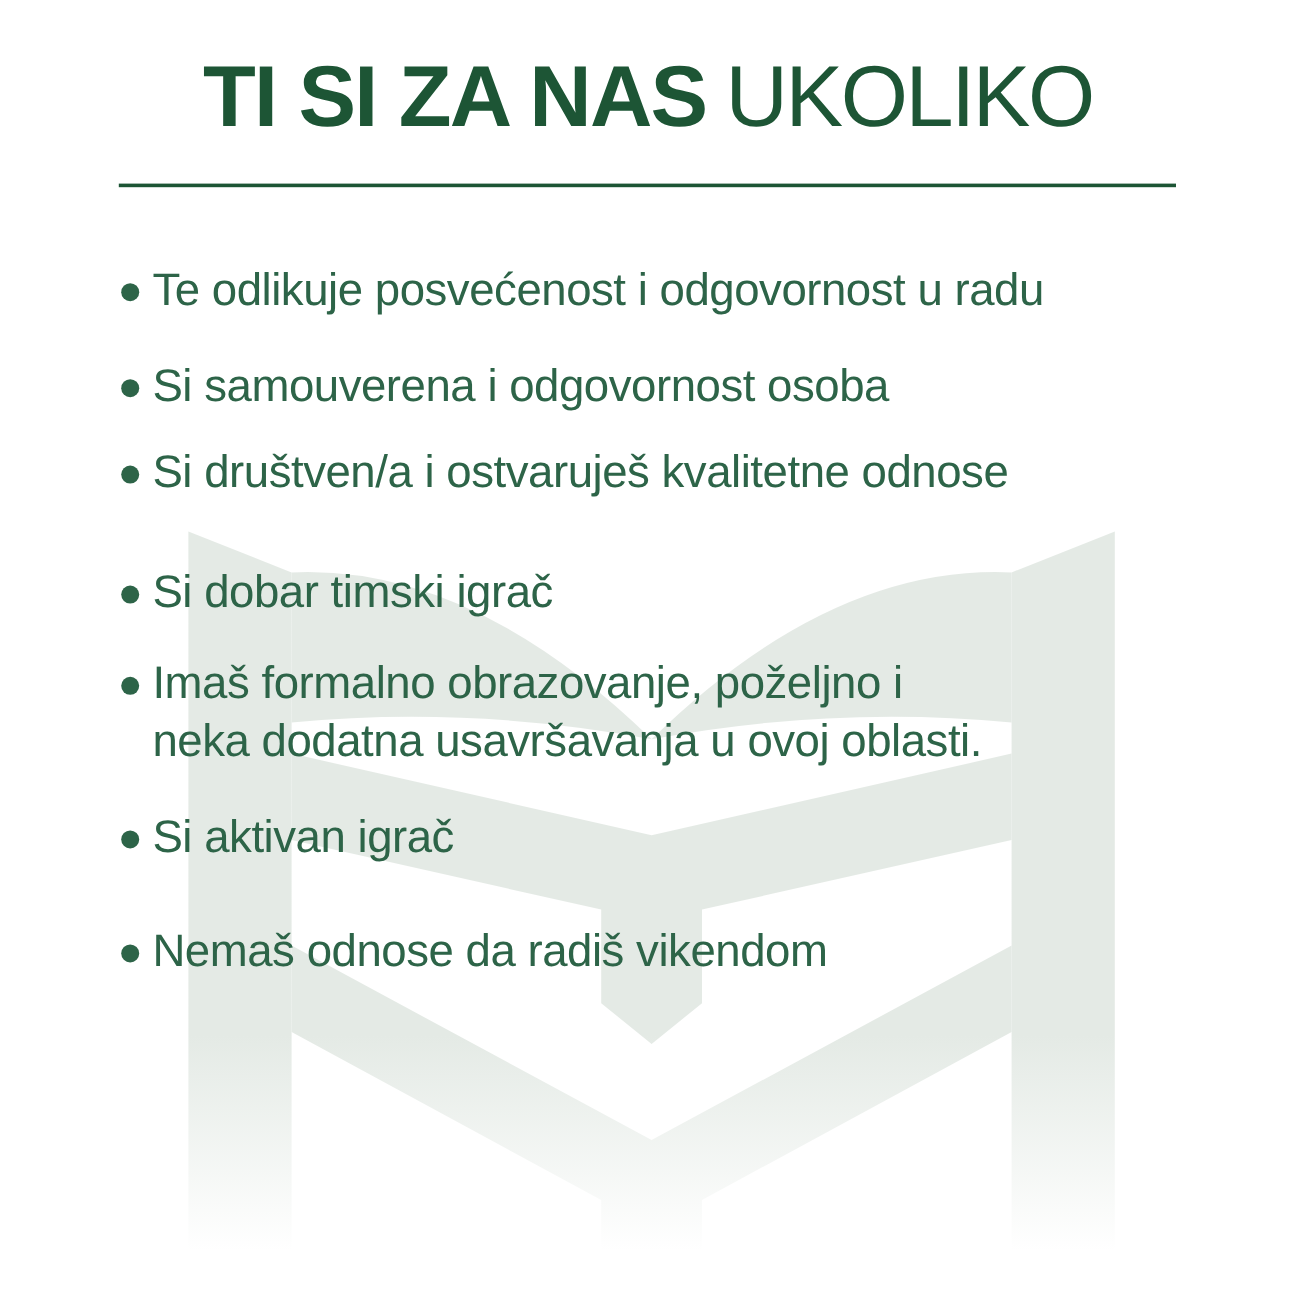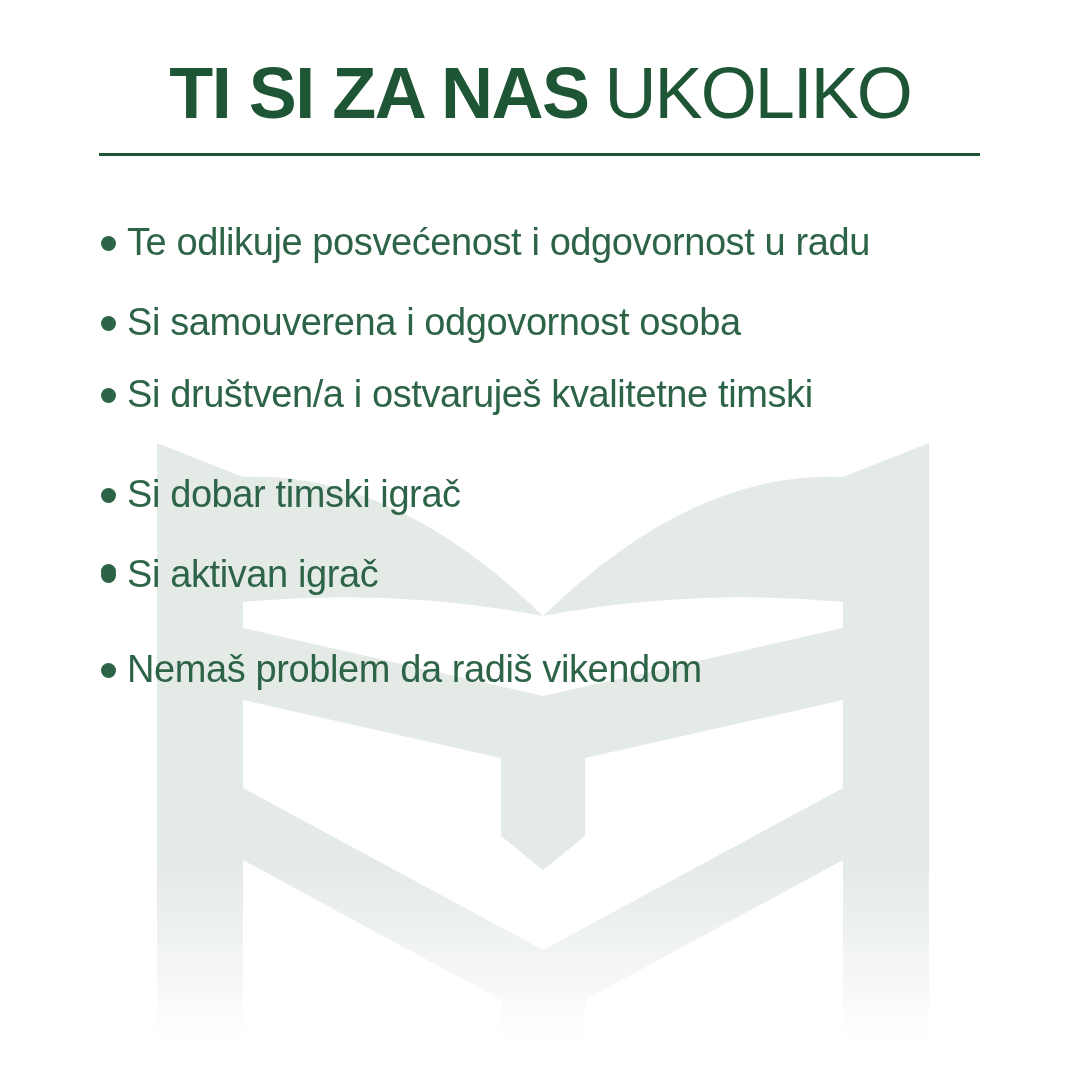--- a/index.html
+++ b/index.html
@@ -17,21 +17,21 @@
     background:var(--background);
     overflow:hidden;
     font-family:"Liberation Sans","DejaVu Sans",sans-serif;
     margin:0 auto;
   }
   .watermark{
     position:absolute;left:0;top:0;width:1080px;height:1081px;
     pointer-events:none;
   }
   .title{
-    position:absolute;left:0;top:56px;width:1080px;
+    position:absolute;left:0;top:44px;width:1080px;
     margin:0;text-align:center;
     font-size:72px;line-height:74px;
     color:var(--title-green);
     white-space:nowrap;
   }
   .t-bold{font-weight:700;letter-spacing:-1.5px;margin-right:16px;}
   .t-light{font-weight:400;letter-spacing:-2px;}
   .divider{
     position:absolute;left:99px;top:153px;width:881px;height:3px;
     background:var(--divider-green);
@@ -99,36 +99,37 @@
     </li>
 
 
     <li class="bullet-item">
       <span class="dot"></span>
       <span class="btext">Si samouverena i odgovornost osoba</span>
     </li>
 
     <li class="bullet-item">
       <span class="dot"></span>
-      <span class="btext">Si društven/a i ostvaruješ kvalitetne timski</span>
+      <span class="btext">Si društven/a i ostvaruješ kvalitetne odnose</span>
     </li>
 
     <li class="bullet-item">
       <span class="dot"></span>
       <span class="btext">Si dobar timski igrač</span>
     </li>
 
     <li class="bullet-item">
       <span class="dot"></span>
+      <span class="btext">Imaš formalno obrazovanje, poželjno i<br>neka dodatna usavršavanja u ovoj oblasti.</span>
     </li>
 
     <li class="bullet-item">
       <span class="dot"></span>
       <span class="btext">Si aktivan igrač</span>
     </li>
 
     <li class="bullet-item">
       <span class="dot"></span>
-      <span class="btext">Nemaš problem da radiš vikendom</span>
+      <span class="btext">Nemaš odnose da radiš vikendom</span>
     </li>
   </ul>
 
 </div>
 
 </body></html>

